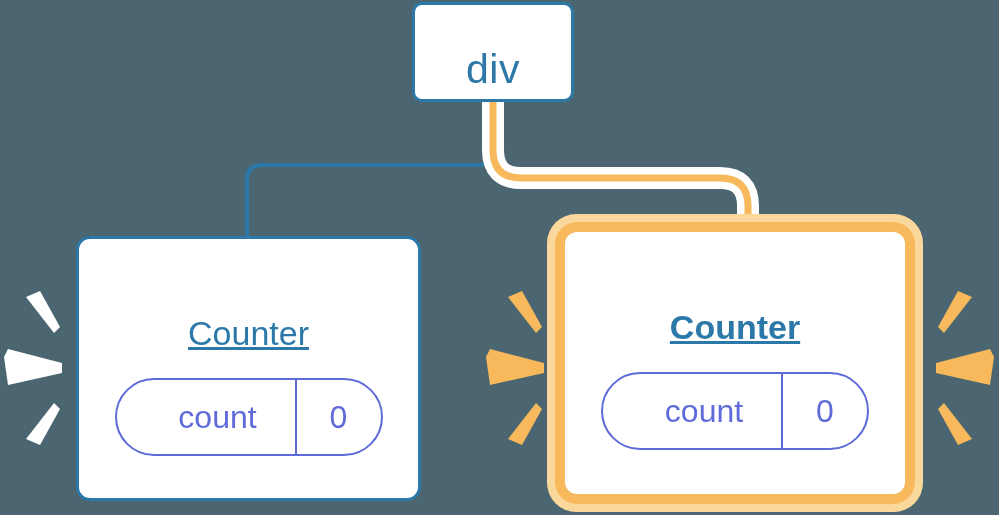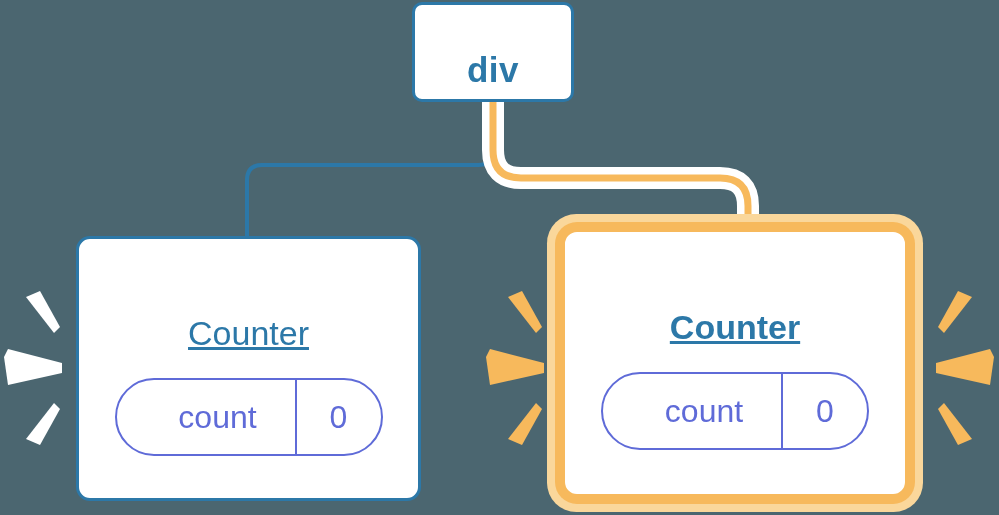--- a/index.html
+++ b/index.html
@@ -37,22 +37,22 @@
     left: 412px;
     top: 2px;
     width: 162px;
     height: 100px;
     border: 3px solid #2c78a8;
     border-radius: 10px;
     z-index: 6;
   }
   .node-root .node-title {
     color: #2c78a8;
-    font-size: 35px;
-    font-weight: 700;
+    font-size: 41px;
+    font-weight: 400;
     letter-spacing: 0.5px;
     line-height: 1;
   }
 
   
   .node-counter {
     width: 345px;
     height: 265px;
     border-radius: 14px;
     z-index: 6;

